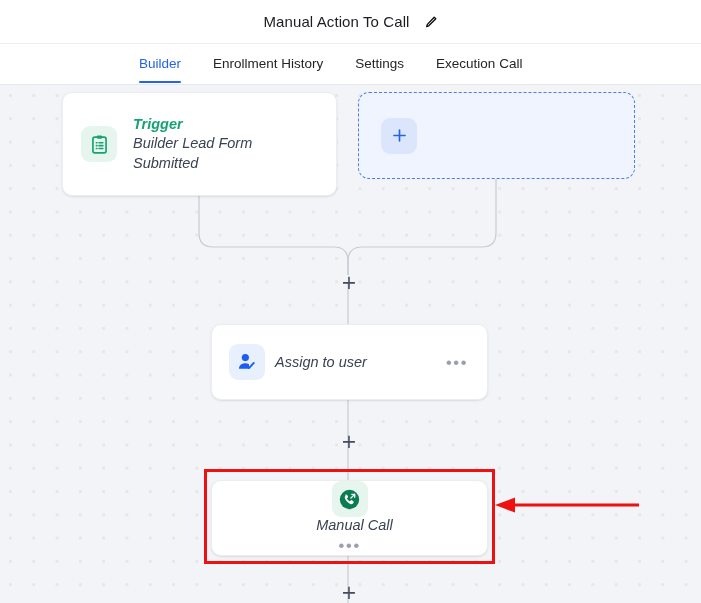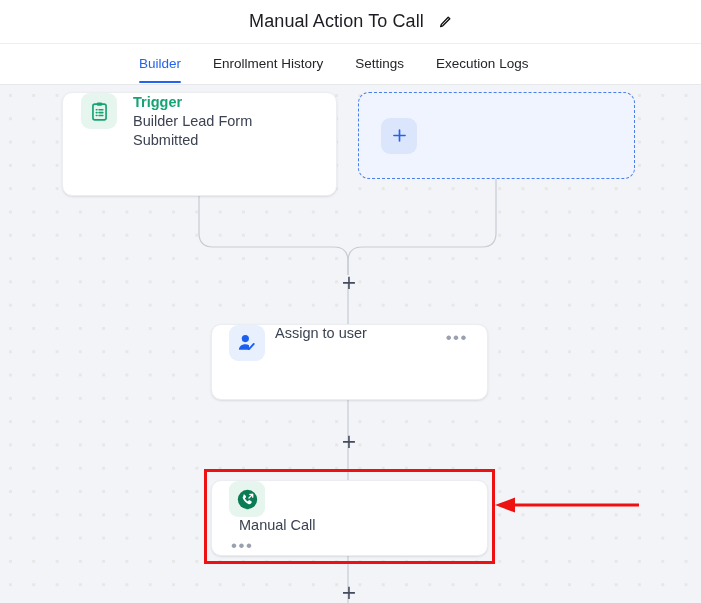--- a/index.html
+++ b/index.html
@@ -15,21 +15,21 @@
 
   
   .header {
     position: absolute; left: 0; top: 0;
     width: 701px; height: 44px;
     background: #ffffff;
     display: flex; align-items: center; justify-content: center;
     border-bottom: 1px solid #eceef1;
   }
   .header-title {
-    font-size: 18px; font-weight: 400; color: #1c1d22;
+    font-size: 15px; font-weight: 400; color: #1c1d22;
     letter-spacing: .1px;
   }
   .edit-pencil {
     margin-left: 14px; width: 14px; height: 14px;
     display: inline-flex; align-items: center; justify-content: center;
     cursor: pointer;
   }
 
   
   .tabbar {
@@ -66,22 +66,23 @@
   }
   .edges { position: absolute; left: 0; top: 0; width: 701px; height: 518px; }
 
   
   .node {
     position: absolute;
     background: #ffffff;
     border: 1px solid #ebedf0;
     border-radius: 10px;
     box-shadow: 0 1px 3px rgba(22,30,50,.07), 0 1px 1px rgba(22,30,50,.04);
-    display: flex; align-items: flex-start;
+    display: flex; align-items: center;
     cursor: pointer;
+    font-style: italic;
   }
 
   
   .trigger-card {
     left: 62px; top: 7px; width: 275px; height: 104px;
     padding: 0 18px;
   }
   .icon-box {
     width: 36px; height: 36px; border-radius: 9px;
     display: flex; align-items: center; justify-content: center;
@@ -171,21 +172,21 @@
       <svg width="14" height="14" viewBox="0 0 24 24" fill="none" stroke="#111111" stroke-width="2.4" stroke-linecap="round" stroke-linejoin="round">
         <path d="M17.5 3.8 20.2 6.5 8.2 18.5 4.6 19.7 5.8 16.1z"></path>
       </svg>
     </span>
   </div>
 
   <div class="tabbar">
     <div class="tab active">Builder</div>
     <div class="tab">Enrollment History</div>
     <div class="tab">Settings</div>
-    <div class="tab">Execution Logs</div>
+    <div class="tab">Execution Call</div>
   </div>
 
   <div class="canvas">
 
     <svg class="edges">
       <g fill="none" stroke="#c7ccd4" stroke-width="1.2">
 
         <path d="M199 111 L199 148 Q199 162 213 162 L334 162 Q348 162 348 176 L348 190"></path>
 
         <path d="M496 94 L496 148 Q496 162 482 162 L362 162 Q348 162 348 176 L348 190"></path>

